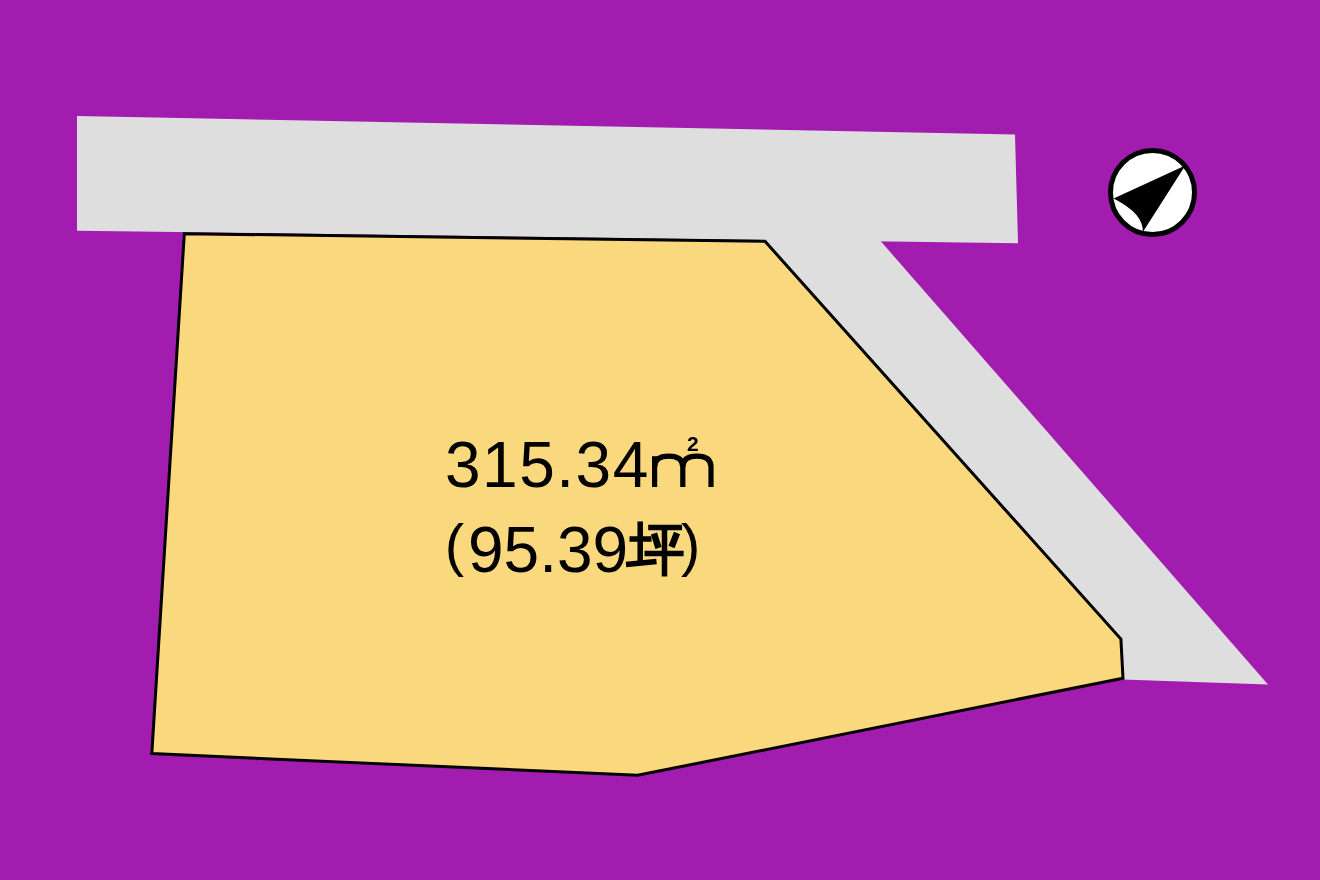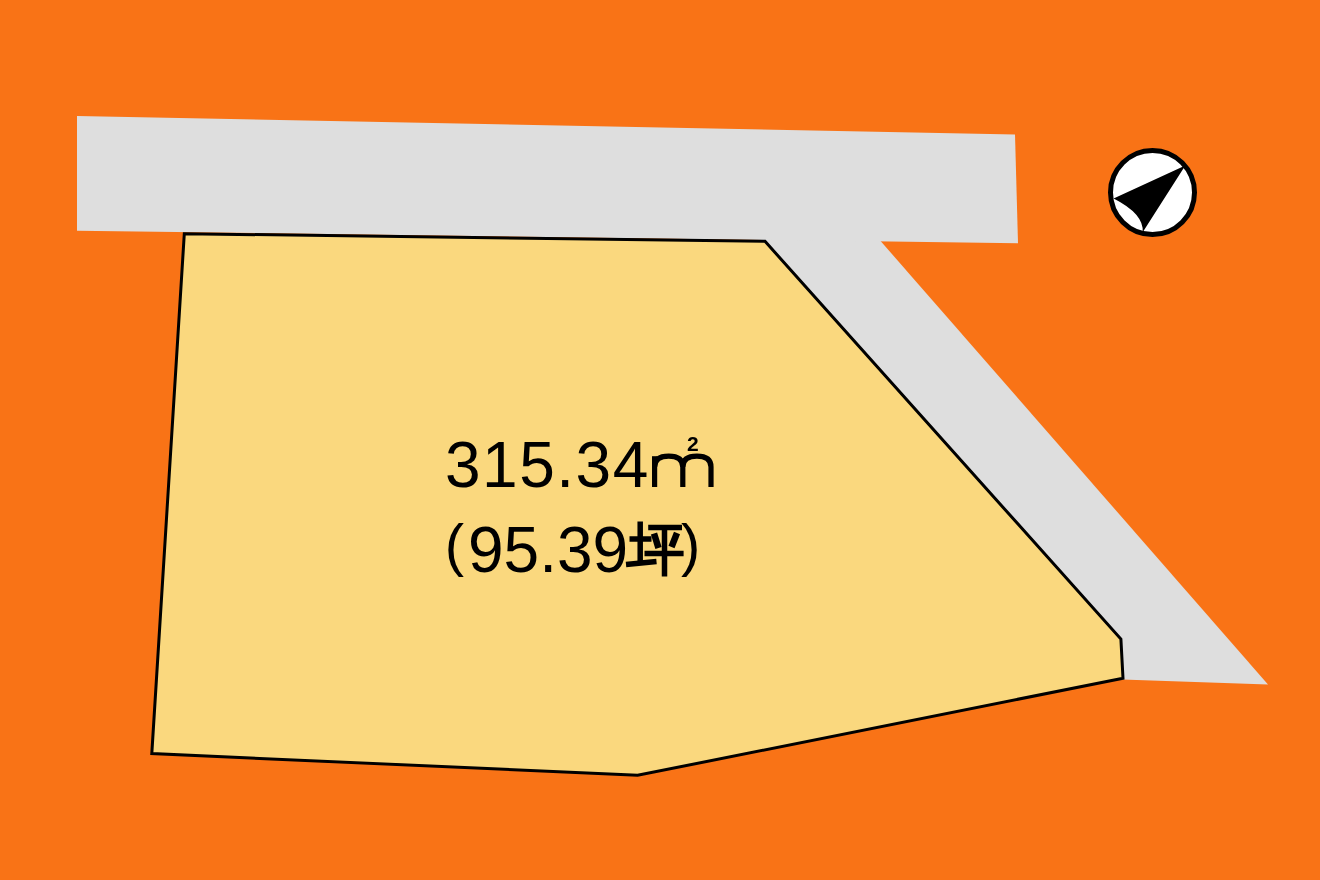--- a/index.html
+++ b/index.html
@@ -1,16 +1,16 @@
 <!DOCTYPE html>
 <html><head>
 <meta charset="utf-8">
 <style>
   html,body{margin:0;padding:0;background:#ffffff;}
-  .wrap{position:relative;width:1320px;height:880px;overflow:hidden;background:#f97316;}
+  .wrap{position:relative;width:1320px;height:880px;overflow:hidden;background:#a21caf;}
   svg{display:block;}
   text{font-family:"Liberation Sans", sans-serif;fill:#000000;}
 </style>
 </head>
 <body>
 <div class="wrap">
 <svg width="1320" height="880" viewBox="0 0 1320 880">
 
   <polygon points="758,236 876.2,236 1268,684.5 1122,679.5" fill="#dedede"></polygon>
 

